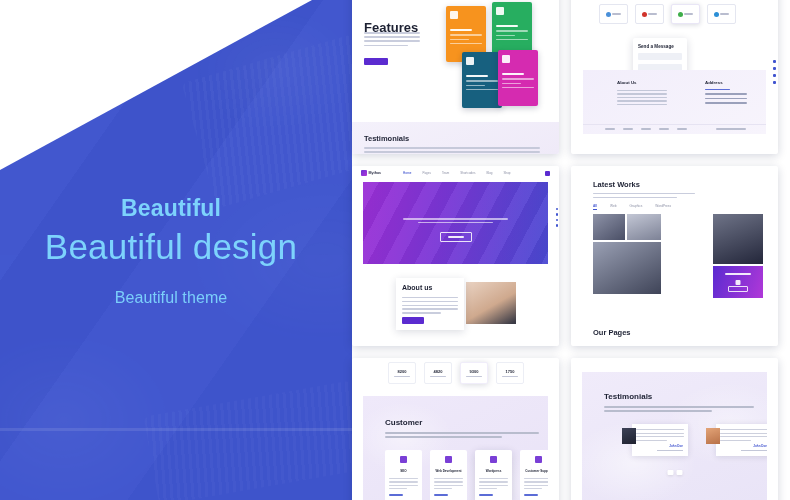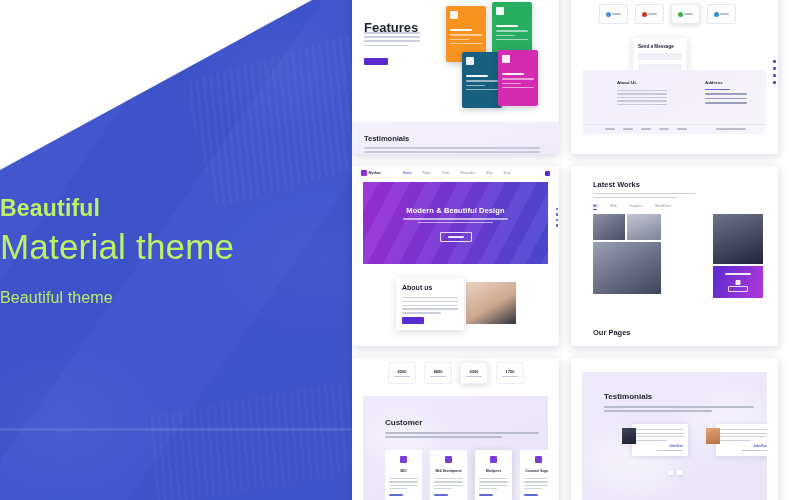--- a/index.html
+++ b/index.html
@@ -59,22 +59,22 @@
     position: absolute;
     left: 0; top: 428px;
     width: 352px; height: 3px;
     background: rgba(255,255,255,.10);
   }
 
   .hero-copy {
     position: absolute;
     left: 0; top: 196px;
     width: 342px;
-    text-align: left;
-    color: #bef264;
+    text-align: center;
+    color: #7dd3fc;
   }
   .hero-kicker {
     font-size: 23px;
     font-weight: 700;
     letter-spacing: .2px;
     line-height: 1.1;
   }
   .hero-title {
     margin-top: 6px;
     font-size: 35px;
@@ -286,21 +286,21 @@
 <body>
 
 <div id="stage">
 
   <div class="hero-panel">
     <div class="hero-photo"></div>
     <div class="hero-band"></div>
 
     <div class="hero-copy">
       <div class="hero-kicker">Beautiful</div>
-      <div class="hero-title">Material theme</div>
+      <div class="hero-title">Beautiful design</div>
       <div class="hero-sub">Beautiful theme</div>
     </div>
   </div>
 
   <div class="showcase">
 
     <div class="shot s1">
       <div class="shot-inner">
         <div class="feat-wrap">
           <div class="feat-h">Features</div>
@@ -433,21 +433,20 @@
             <li>Pages</li>
             <li>Team</li>
             <li>Shortcodes</li>
             <li>Blog</li>
             <li>Shop</li>
           </ul>
           <span class="cart"></span>
         </div>
 
         <div class="banner">
-          <div class="bh">Modern &amp; Beautiful Design</div>
           <div class="bp">
               <i></i>
               <i></i>
             </div>
           <div class="bbtn">
               <i></i>
             </div>
         </div>
         <div class="arrow l"></div>
         <div class="arrow r"></div>

